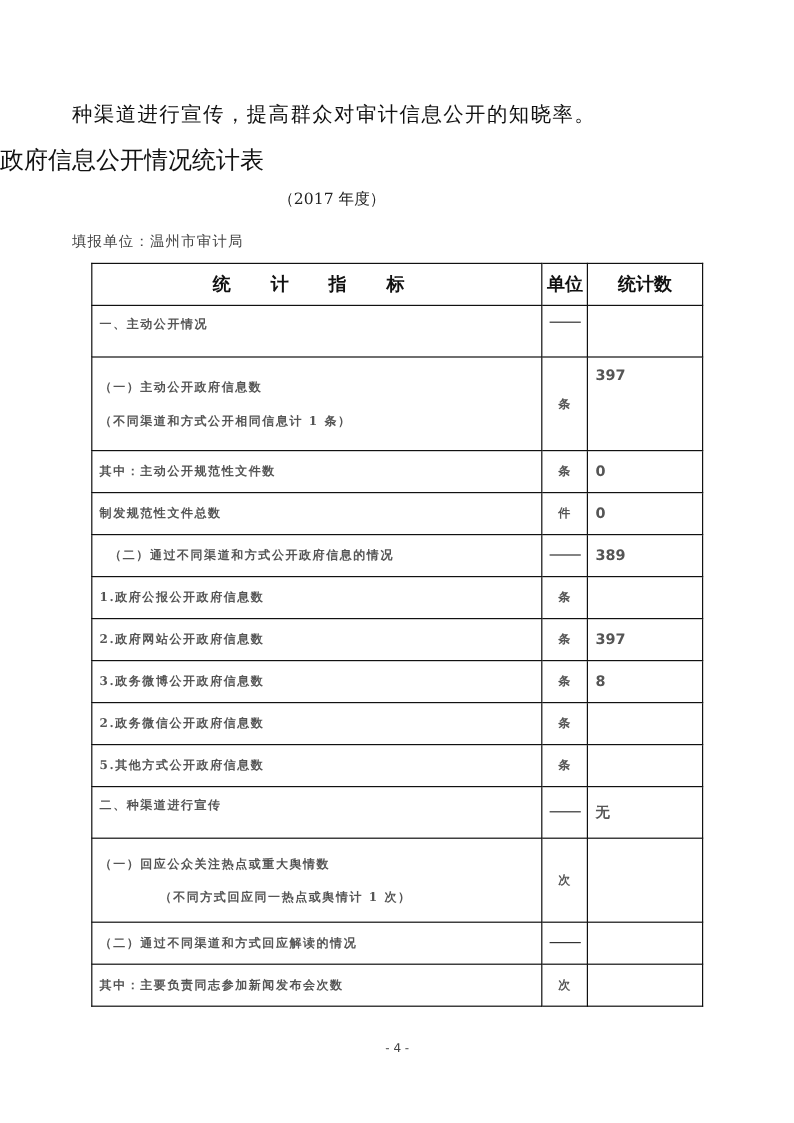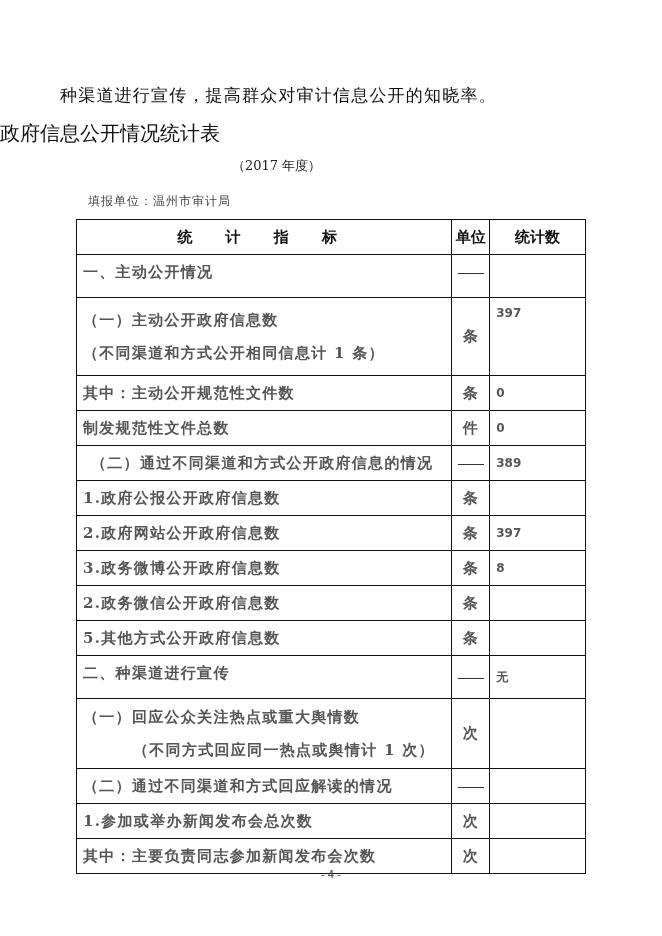--- a/index.html
+++ b/index.html
@@ -2,25 +2,25 @@
 <html><head>
 <meta charset="utf-8">
 <style>
   html, body { margin: 0; padding: 0; background: #ffffff; }
   body { width: 662px; height: 936px; position: relative; overflow: hidden;
          font-family: "DejaVu Serif", "Liberation Serif", serif; color: #222; }
   .intro { position: absolute; left: 60px; top: 84px; font-size: 17px; letter-spacing: 1.2px; color: #111; }
   .title { position: absolute; left: 0; width: 662px; top: 120px; text-align: left;
            font-family: "DejaVu Sans", "Liberation Sans", sans-serif; font-size: 20px; color: #111; }
   .year { position: absolute; left: 0; width: 553px; top: 157px; text-align: center; font-size: 13px; color: #222; }
-  .unit { position: absolute; left: 60px; top: 193px; font-size: 12px; color: #444; letter-spacing: 1px; margin-left: 28px; }
+  .unit { position: absolute; left: 60px; top: 193px; font-size: 12px; color: #444; letter-spacing: 1px; }
   table { position: absolute; left: 76px; top: 219px; border-collapse: collapse; width: 510px; }
   td, th { border: 1.3px solid #111; padding: 0; font-weight: bold; }
   th { height: 34px; font-family: "DejaVu Sans", "Liberation Sans", sans-serif; font-size: 15px; color: #111; text-align: center; }
-  td { height: 34px; font-size: 15px; color: #555; letter-spacing: 1.3px; }
+  td { height: 34px; font-size: 10px; color: #555; letter-spacing: 1.3px; }
   .c1 { width: 366px; }
   .c2 { width: 37px; text-align: center; }
   .c3 { width: 90px; }
   .ind { padding-left: 6px; vertical-align: middle; }
   .top { vertical-align: top; padding-top: 8px; }
   .num { padding-left: 6px; font-family: "DejaVu Sans", "Liberation Sans", sans-serif; font-size: 12px; letter-spacing: 0; color: #555; }
   .dash { display: inline-block; width: 26px; border-top: 1px solid #333; vertical-align: middle; }
   .tall { height: 69px; }
   .line2 { display: block; margin-top: 14px; }
   .line2b { display: block; margin-top: 14px; padding-left: 50px; }
@@ -121,25 +121,20 @@
     <td class="c2 tall">次</td>
     <td class="c3 num tall"></td>
   </tr>
 
   <tr>
     <td class="c1 ind">（二）通过不同渠道和方式回应解读的情况</td>
     <td class="c2"><span class="dash"></span></td>
     <td class="c3 num"></td>
   </tr>
 
-  <tr>
-    <td class="c1 ind">1.参加或举办新闻发布会总次数</td>
-    <td class="c2">次</td>
-    <td class="c3 num"></td>
-  </tr>
 
   <tr>
     <td class="c1 ind">其中：主要负责同志参加新闻发布会次数</td>
     <td class="c2">次</td>
     <td class="c3 num"></td>
   </tr>
 </tbody>
   </table>
 
 <div class="footer">- 4 -</div>

